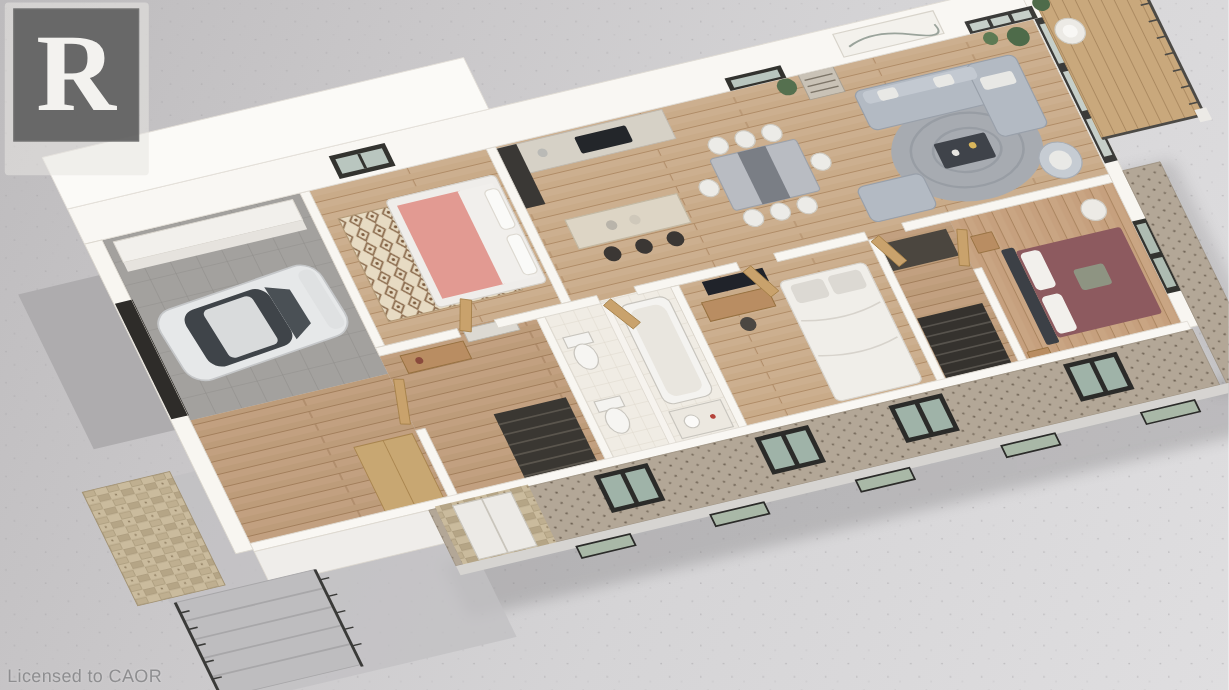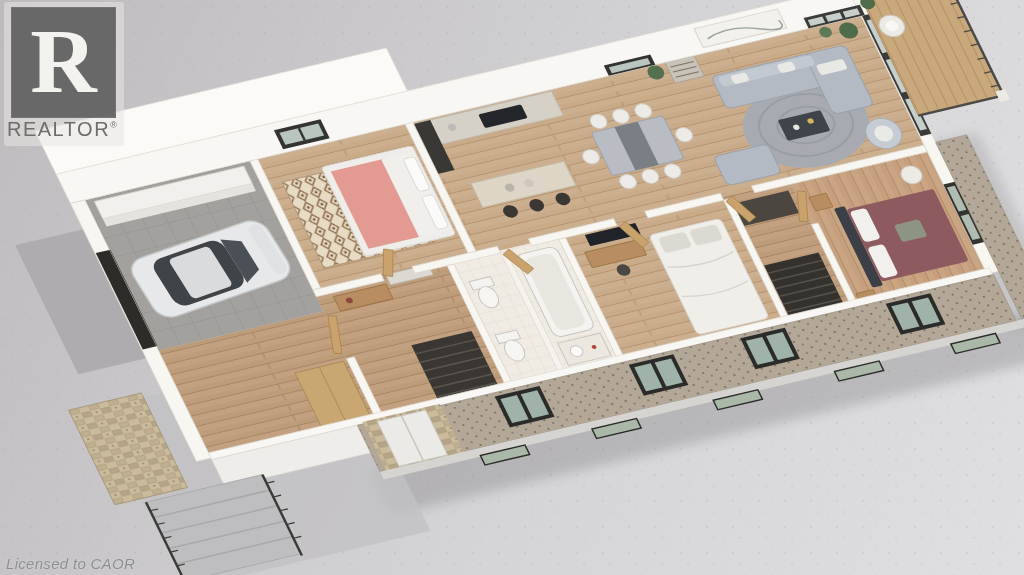--- a/index.html
+++ b/index.html
@@ -25,21 +25,20 @@
   }
   .wm-label{
     position:absolute;left:3px;top:116px;width:117px;
     color:#6e6d6c;font-size:20px;letter-spacing:1.5px;white-space:nowrap;
   }
   .wm-label sup{font-size:9px;vertical-align:super;}
   .license{
     position:absolute;left:6px;bottom:3px;z-index:5;
     color:#8e8e90;font-size:15px;letter-spacing:.3px;
     text-shadow:0 0 2px rgba(255,255,255,.4);
-    font-style:italic;
   }
 </style>
 </head>
 <body>
 
 <div class="canvas">
 
   <svg class="scene-svg" viewBox="0 0 1024 575">
     <defs>
       <pattern id="speck" width="26" height="26" patternUnits="userSpaceOnUse">
@@ -389,20 +388,17 @@
           <path d="M40 340H48M40 356H48M40 372H48M40 388H48M40 404H48" stroke-width="1.3"></path>
         </g>
       </g>
     </g>
   </svg>
 
   <div class="wm-patch">
     <div class="wm-square">
       <span class="wm-letter">R</span>
     </div>
-    <div class="wm-label">
-      <span>REALTOR</span><sup>®</sup>
-    </div>
   </div>
 
   <div class="license">Licensed to CAOR</div>
 
 </div>
 
 </body></html>

